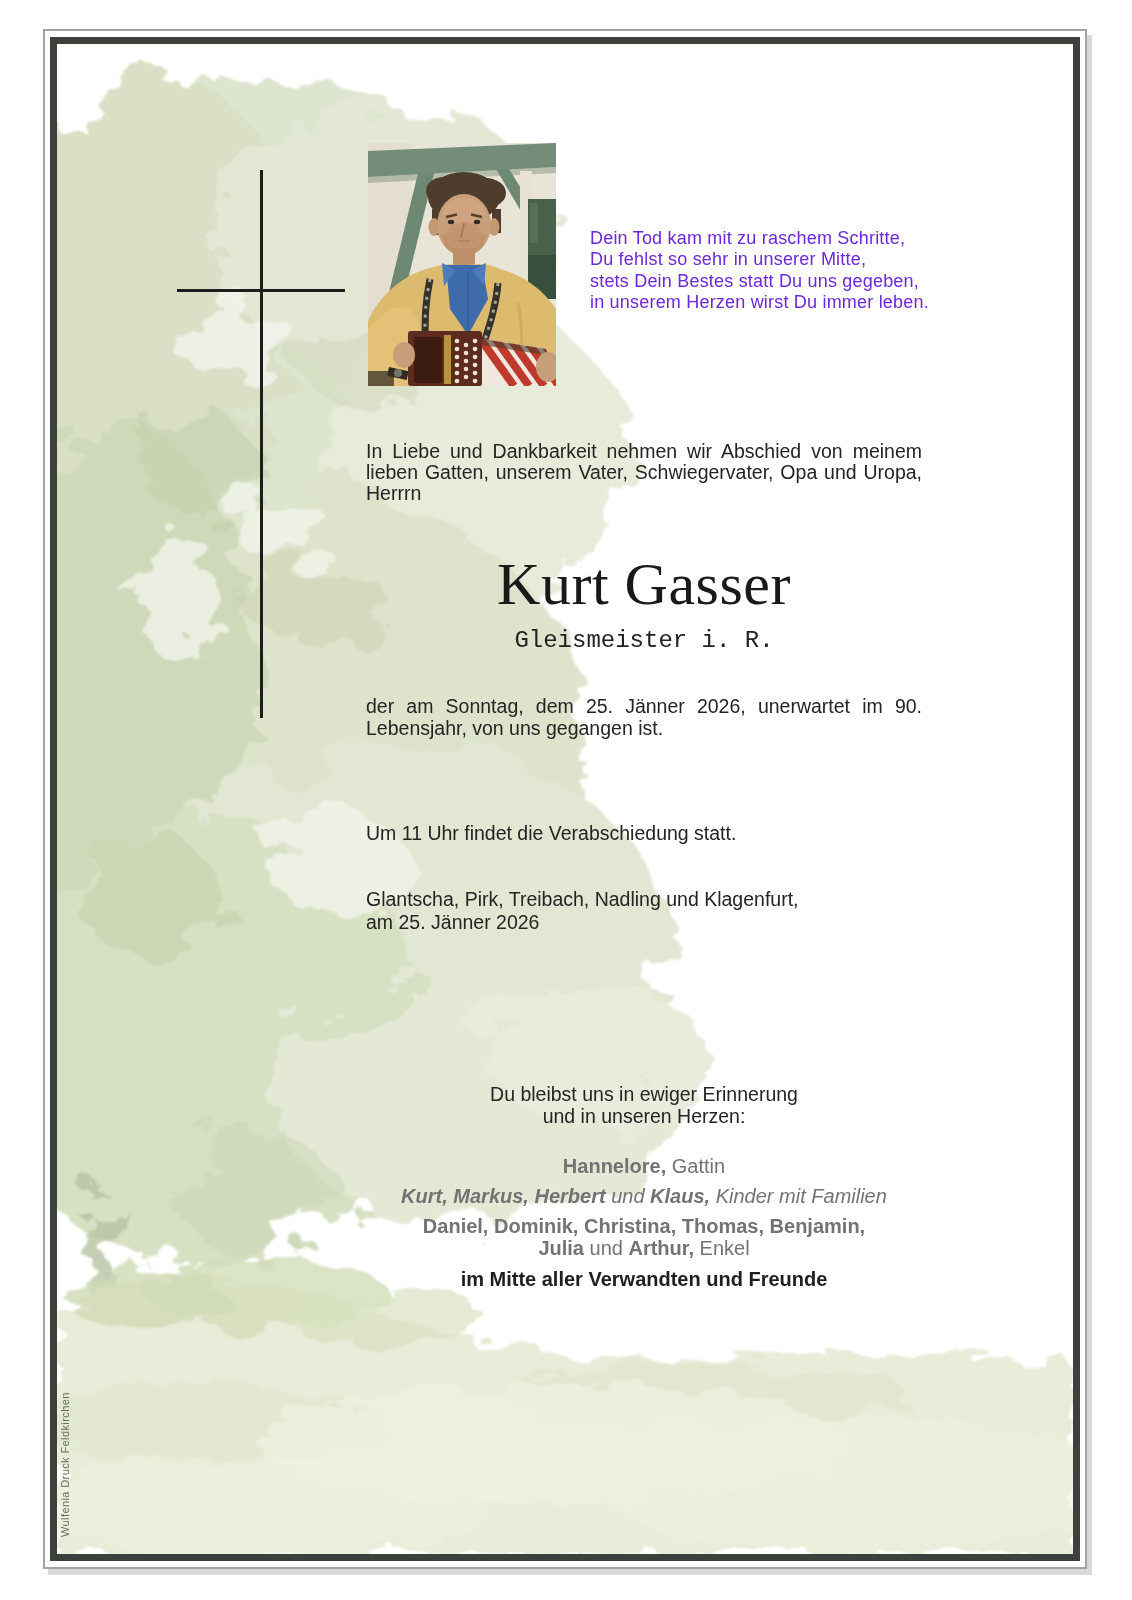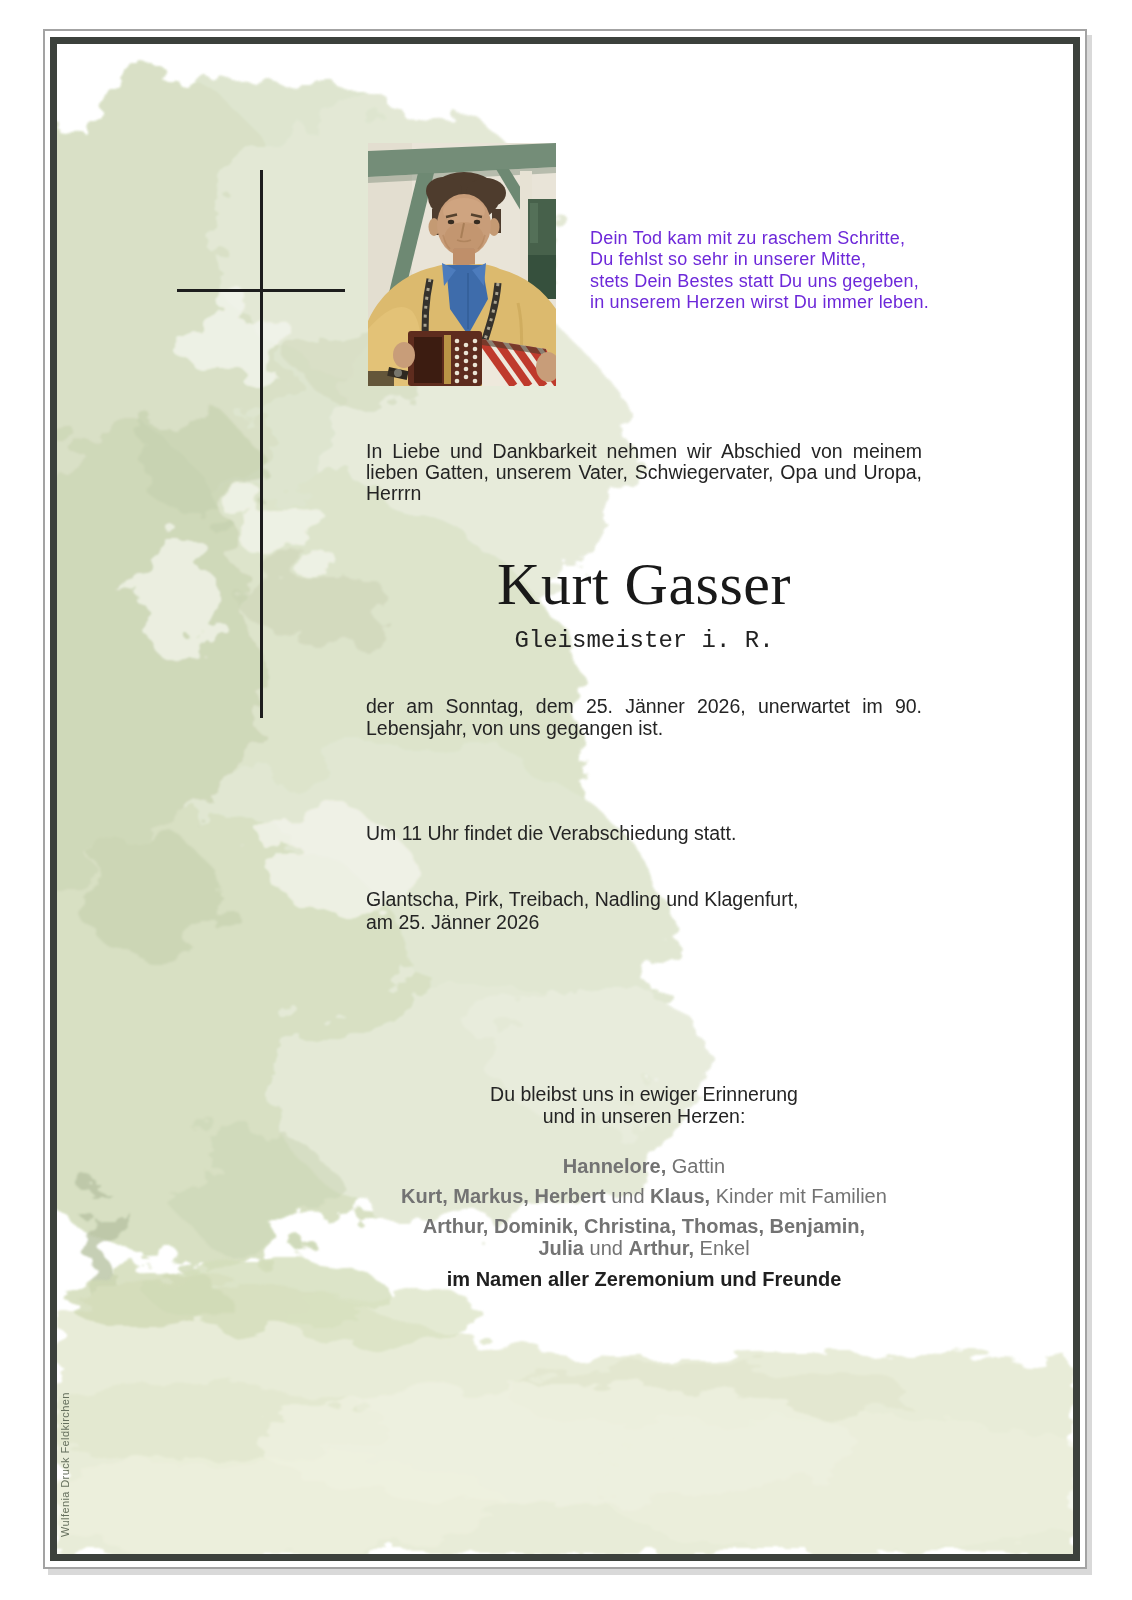--- a/index.html
+++ b/index.html
@@ -32,21 +32,21 @@
   .name{top:552px;text-align:center;font-family:"Liberation Serif",serif;font-size:60px;line-height:64px;color:#191919;letter-spacing:.5px;}
   .honorific{top:627px;text-align:center;font-family:Liberation Mono, monospace;font-size:24px;color:#222;}
   .para1{top:695px;font-size:19.5px;line-height:22px;text-align:justify;}
   .para2{top:751px;font-size:19.5px;line-height:22.6px;text-align:justify;}
   .farewell{top:822px;font-size:19.5px;line-height:22px;}
   .places{top:888px;font-size:19.5px;line-height:22.5px;}
   .remember{top:1083px;font-size:19.5px;line-height:22.4px;text-align:center;}
   .fam{text-align:center;font-size:20px;color:#737373;}
   .fam b{font-weight:700;}
   .fam1{top:1155px;}
-  .fam2{top:1185px;}
+  .fam2{top:1185px;font-style:italic;}
   .fam34{top:1216px;line-height:21.5px;}
   .closing{top:1268px;text-align:center;font-size:20px;font-weight:700;color:#1f1f1f;}
 
   .credit{position:absolute;left:59px;top:1537px;width:160px;height:14px;
     transform:rotate(-90deg);transform-origin:0 0;
     font-size:11px;letter-spacing:.4px;color:#66705e;white-space:nowrap;}
 </style>
 </head>
 <body>
 
@@ -217,23 +217,23 @@
   <div class="txt remember">
     <div>Du bleibst uns in ewiger Erinnerung</div>
     <div>und in unseren Herzen:</div>
   </div>
 
   <div class="txt fam fam1"><b>Hannelore,</b> <span>Gattin</span></div>
 
   <div class="txt fam fam2"><b>Kurt, Markus, Herbert</b> <span>und</span> <b>Klaus,</b> <span>Kinder mit Familien</span></div>
 
   <div class="txt fam fam34">
-    <div><b>Arthur, Dominik, Christina, Thomas, Benjamin,</b></div>
+    <div><b>Daniel, Dominik, Christina, Thomas, Benjamin,</b></div>
     <div><b>Julia</b> <span>und</span> <b>Arthur,</b> <span>Enkel</span></div>
   </div>
 
-  <div class="txt closing">im Namen aller Zeremonium und Freunde</div>
+  <div class="txt closing">im Mitte aller Verwandten und Freunde</div>
 
   <div class="credit">Wulfenia Druck Feldkirchen</div>
 
   <div class="outer-rule"></div>
   <div class="inner-frame"></div>
 </div>
 
 </body></html>

